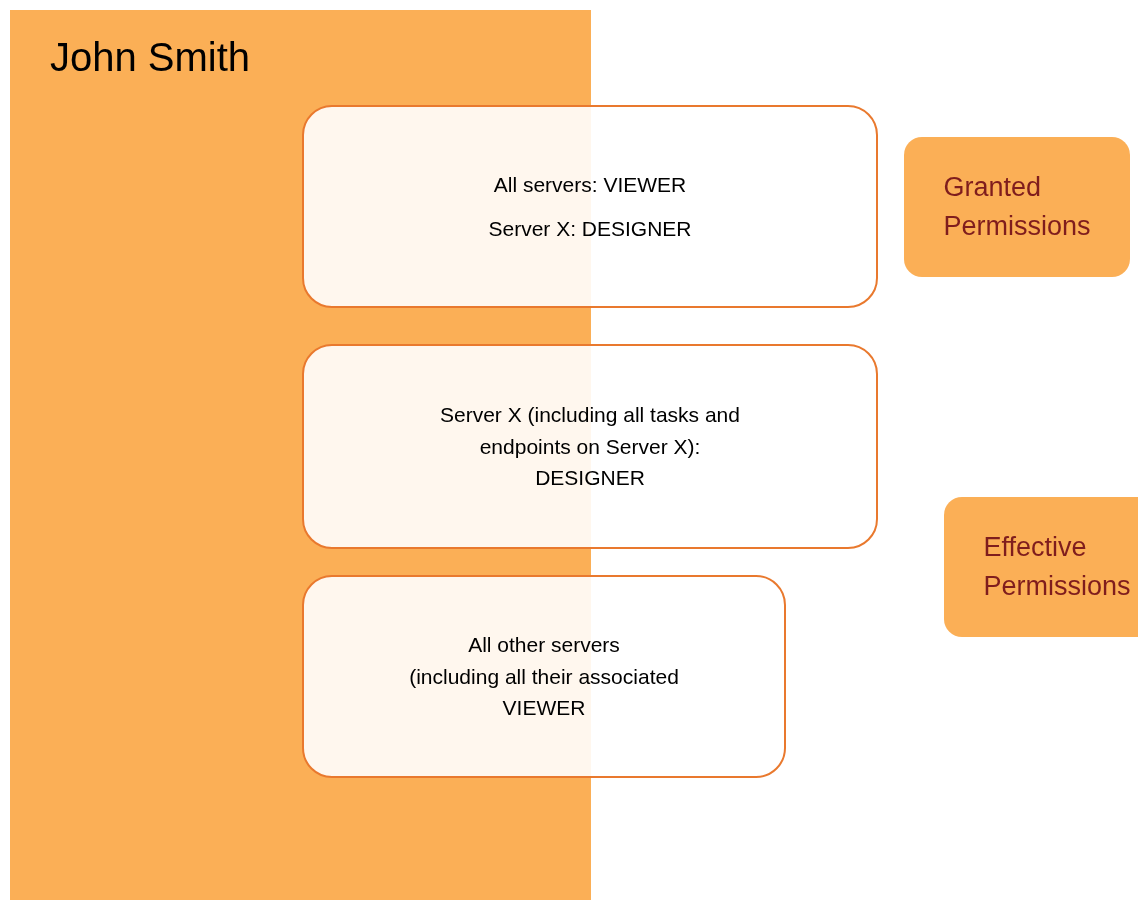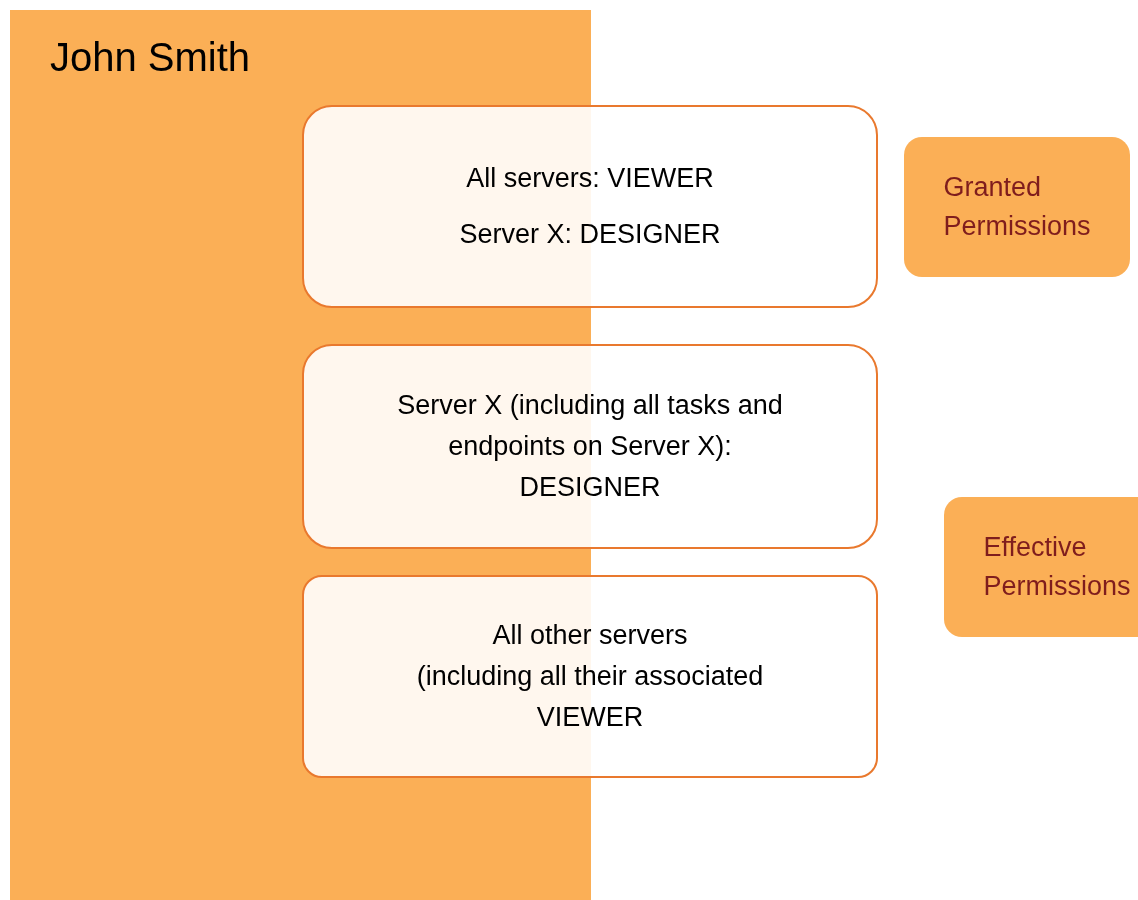--- a/index.html
+++ b/index.html
@@ -46,21 +46,21 @@
     box-sizing: border-box;
     border: 2px solid #e9792e;
     border-radius: 30px;
     background: rgba(255, 255, 255, 0.90);
     display: flex;
     align-items: center;
     justify-content: center;
     text-align: center;
   }
   .card-text {
-    font-size: 27px;
+    font-size: 21px;
     line-height: 1.52;
     color: #000000;
     padding: 0 28px;
     width: 100%;
   }
   .card-text .ln {
     display: block;
   }
   #card-granted {
     top: 105px;
@@ -70,23 +70,22 @@
   #card-granted .card-text {
     line-height: 2.05;
   }
   #card-effective-x {
     top: 344px;
     width: 576px;
     height: 205px;
   }
   #card-effective-other {
     top: 575px;
-    width: 576px;
+    width: 484px;
     height: 203px;
-    border-radius: 20px;
   }
   
   .badge {
     position: absolute;
     left: 904px;
     width: 226px;
     height: 140px;
     background: #fbaf56;
     border-radius: 18px;
     display: flex;

